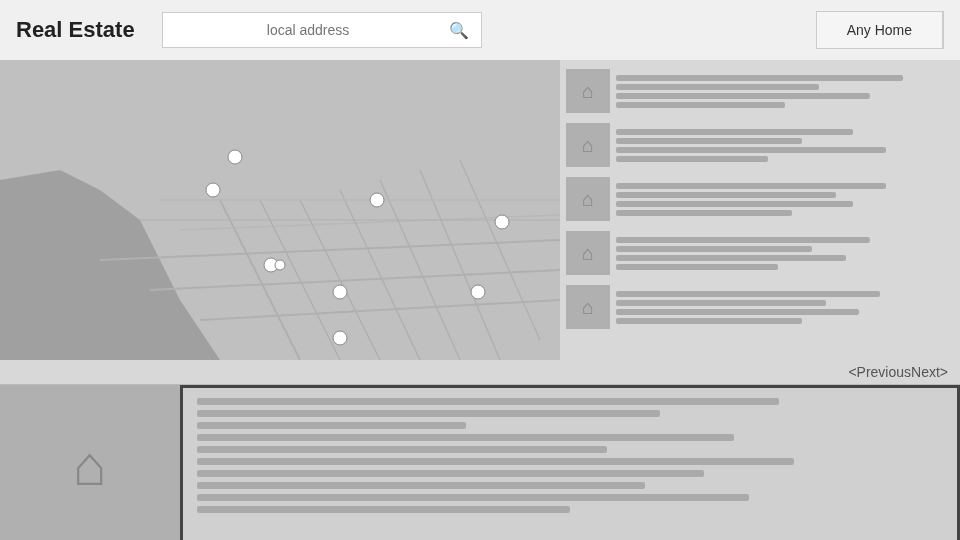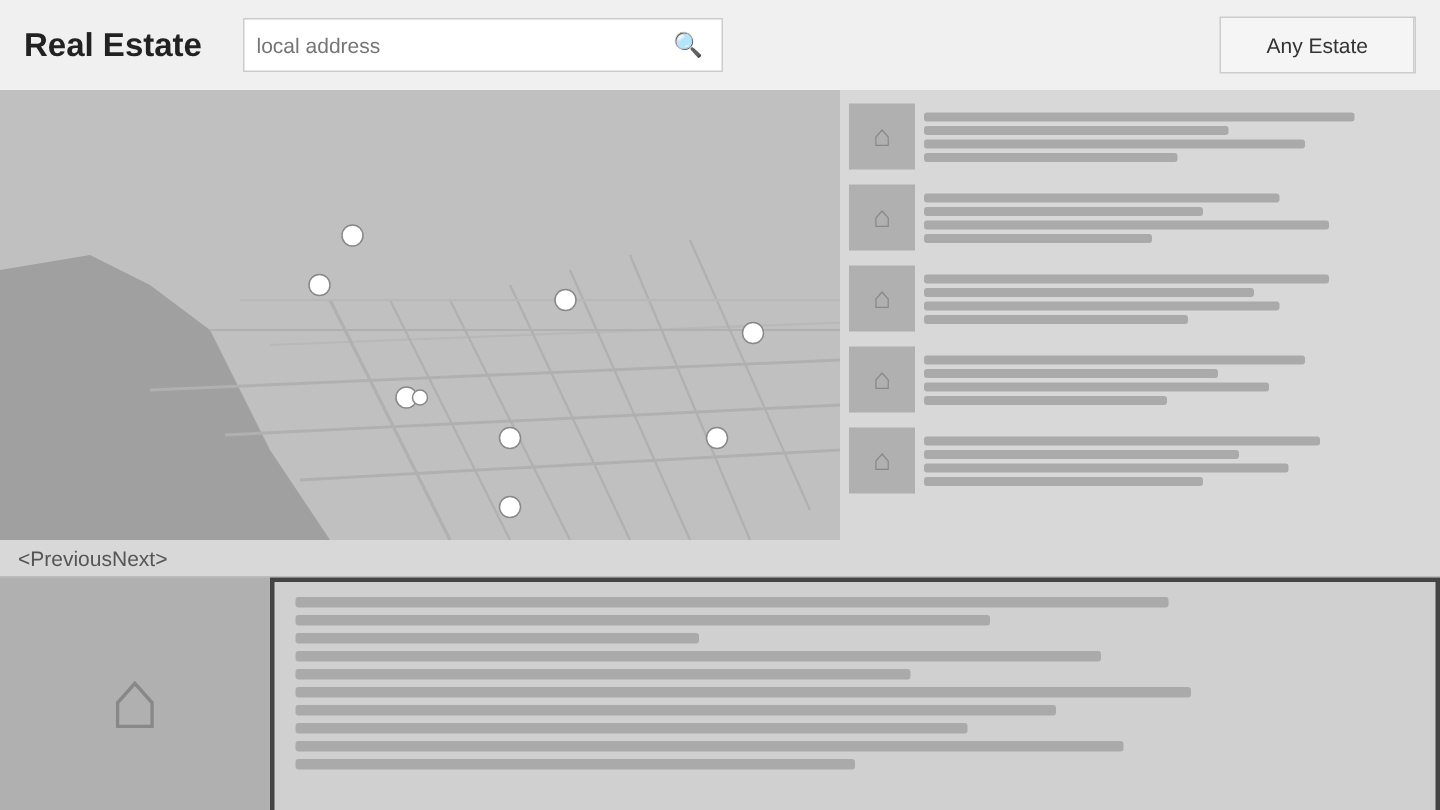--- a/index.html
+++ b/index.html
@@ -36,20 +36,21 @@
       height: 36px;
       padding: 0 8px;
     }
     .search-input {
       border: none;
       outline: none;
       flex: 1;
       font-size: 14px;
       color: #555;
       background: transparent;
+      text-align: center;
     }
     .search-icon-btn {
       background: none;
       border: none;
       cursor: pointer;
       font-size: 16px;
       color: #555;
       padding: 0 4px;
     }
     .filter-buttons {
@@ -135,21 +136,21 @@
     }
     .line {
       background: #aaa;
       height: 6px;
       border-radius: 2px;
     }
 
     
     .pagination {
       display: flex;
-      justify-content: flex-start;
+      justify-content: flex-end;
       padding: 4px 12px;
       background: #d8d8d8;
       font-size: 14px;
       color: #555;
       height: 28px;
       align-items: center;
     }
     .pagination-btn {
       background: none;
       border: none;
@@ -197,21 +198,21 @@
 </head>
 <body>
 
 <div class="header">
   <span class="header-title">Real Estate</span>
   <div class="search-bar">
     <input class="search-input" type="text" placeholder="local address" style="">
     <button class="search-icon-btn">🔍</button>
   </div>
   <div class="filter-buttons">
-    <button class="filter-btn">Any Estate</button>
+    <button class="filter-btn">Any Home</button>
   </div>
 </div>
 
 <div class="main">
   <div class="top-section">
 
     <div class="map-container">
       <svg class="map-svg" viewBox="0 0 560 300" xmlns="http://www.w3.org/2000/svg">
 
         <rect width="560" height="300" fill="#c0c0c0"></rect>

